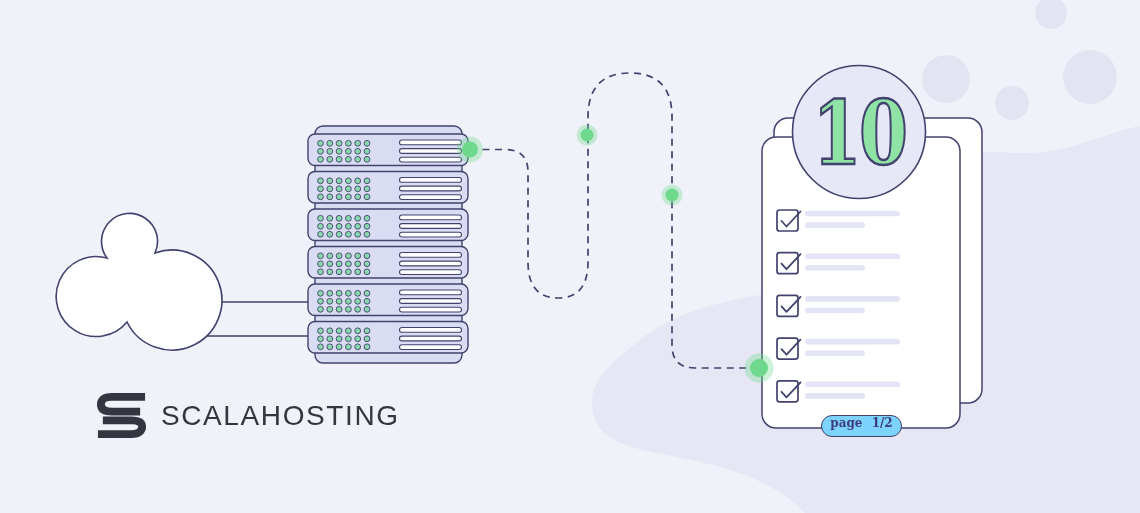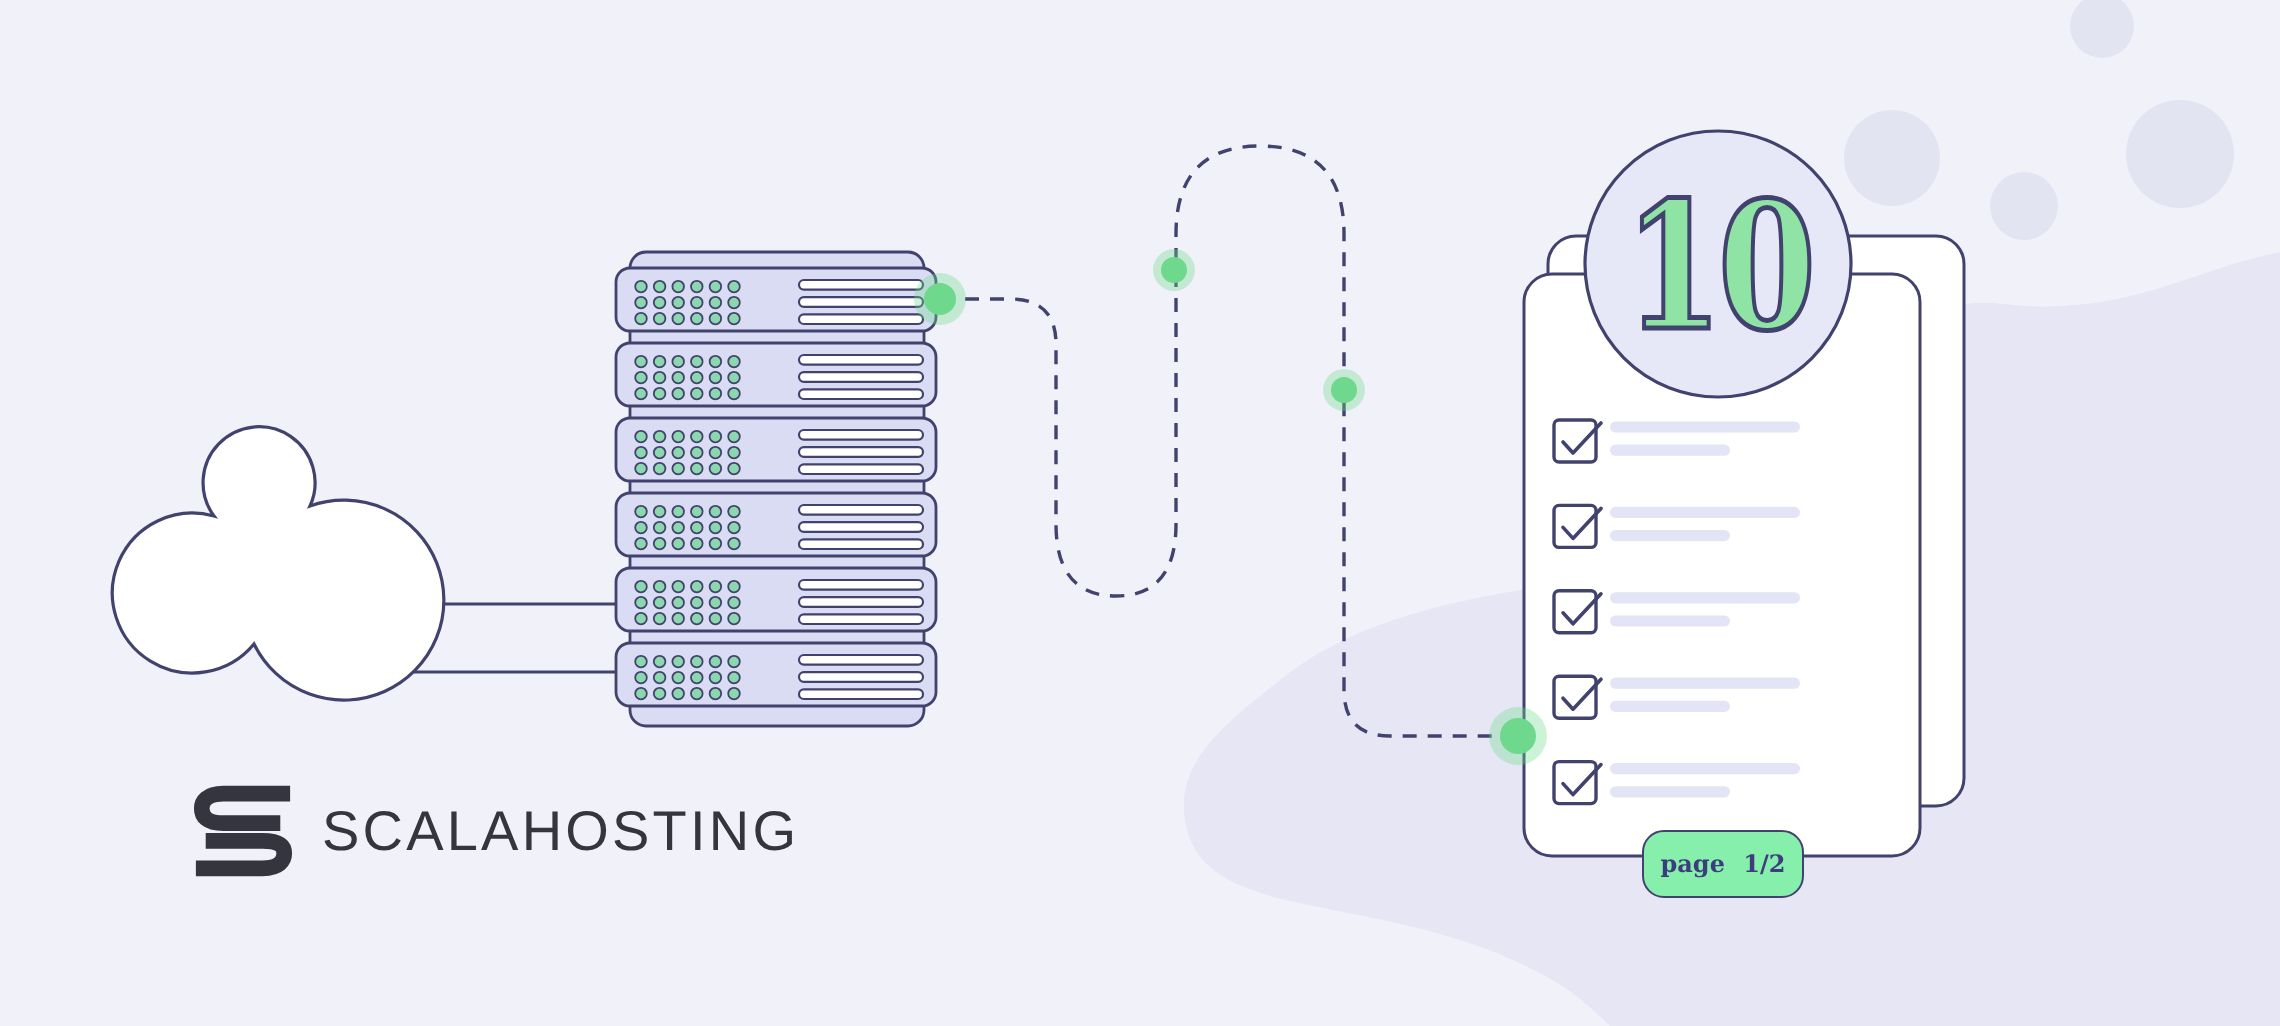--- a/index.html
+++ b/index.html
@@ -27,23 +27,23 @@
 
   .badge-number{
     position:absolute;left:793px;top:89px;width:132px;height:88px;
     display:flex;align-items:center;justify-content:center;
     font-family:"DejaVu Serif",serif;font-weight:700;font-size:88px;line-height:1;
     color:var(--green10,#8fe3a4);
     -webkit-text-stroke:2.5px var(--ink,#42426e);
     transform:scaleX(0.8);letter-spacing:-3px;
   }
   .page-pill{
-    position:absolute;left:821px;top:415px;width:81px;height:34px;box-sizing:border-box;
-    border:1.5px solid var(--ink,#42426e);border-radius:11px;background:#86efac;
-    display:flex;align-items:center;justify-content:center;
+    position:absolute;left:821px;top:415px;width:81px;height:22px;box-sizing:border-box;
+    border:1.5px solid var(--ink,#42426e);border-radius:11px;background:#7dd3fc;
+    display:flex;align-items:flex-start;justify-content:center;
     font-family:"DejaVu Serif",serif;font-weight:700;font-size:12px;
     color:#3d3d7e;word-spacing:5px;
   }
   .logo{position:absolute;left:95px;top:391px;display:flex;align-items:center;gap:13px;}
   .logo-icon{width:53px;height:49px;}
   .logo-icon path{fill:none;stroke:var(--brandink,#34353e);stroke-width:8;stroke-linejoin:round;}
   .brand{
     font-size:28px;font-weight:400;letter-spacing:1.6px;
     color:var(--brandink,#34353e);white-space:nowrap;
   }

